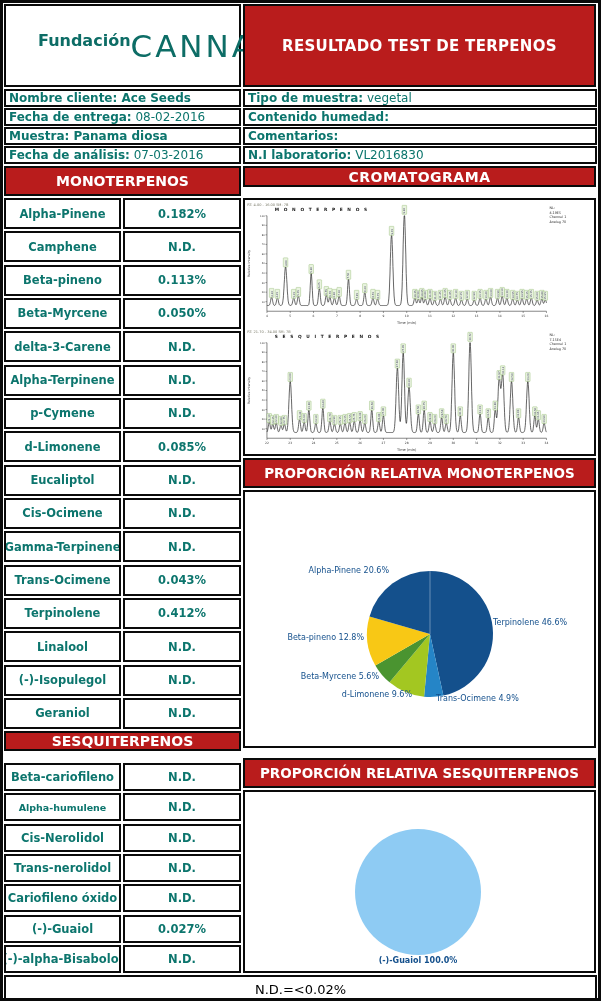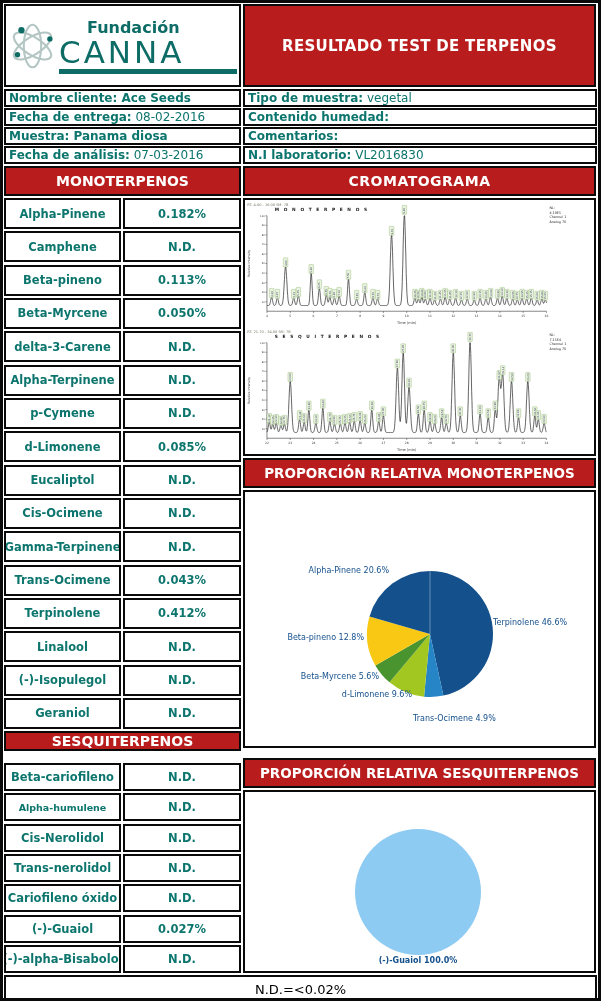--- a/index.html
+++ b/index.html
@@ -7,21 +7,21 @@
     position:relative;width:601px;height:1001px;box-sizing:border-box;
     border:3px solid #0a0a0a;background:#fff;
     font-family:"DejaVu Sans","Liberation Sans",sans-serif;
     overflow:hidden;
   }
   .box{position:absolute;box-sizing:border-box;border:2px solid #0a0a0a;background:#fff;}
   .teal-band{background:#b91c1c;color:#fff;font-weight:bold;display:flex;align-items:center;justify-content:center;}
   
   #logo-cell{left:1px;top:1px;width:237px;height:83px;display:flex;align-items:center;padding:4px 2px;}
   #title-cell{left:240px;top:1px;width:353px;height:83px;font-size:15px;letter-spacing:.3px;}
-  .logo-text{display:flex;flex-direction:column;margin-left:2px;}
+  .logo-text{display:flex;margin-left:2px;}
   .logo-org{color:#0d6d66;font-weight:bold;font-size:16px;margin-left:28px;}
   .logo-name{color:#0d6d66;font-weight:normal;font-size:31px;letter-spacing:3px;line-height:30px;}
   .logo-underline{height:5px;background:#0d6d66;width:178px;margin-top:2px;}
   
   #info-rows{position:absolute;left:1px;top:86px;width:593px;}
   .i-row{display:flex;gap:2px;margin-bottom:1px;}
   .i-cell{box-sizing:border-box;border:2px solid #0a0a0a;height:18px;line-height:13px;
     padding:1px 3px;font-size:12px;color:#0c756d;background:#fff;white-space:nowrap;overflow:hidden;}
   .i-left{width:237px;}
   .i-right{width:354px;}
@@ -35,36 +35,36 @@
   .t-row{display:flex;gap:2px;}
   #mono-rows .t-row{height:31px;}
   #sesq-rows .t-row{height:28px;}
   .t-cell{box-sizing:border-box;border:2px solid #0a0a0a;background:#fff;color:#0c756d;
     font-weight:bold;font-size:11.5px;display:flex;align-items:center;justify-content:center;
     text-align:center;overflow:hidden;white-space:nowrap;}
   .t-name{width:117px;}
   .t-val{width:118px;}
   .t-cell.small{font-size:9.5px;}
   
-  #crom-header{left:240px;top:163px;width:353px;height:30px;font-size:14px;letter-spacing:.5px;}
+  #crom-header{left:240px;top:163px;width:353px;height:21px;font-size:14px;letter-spacing:.5px;}
   #crom-panel{left:240px;top:195px;width:353px;height:258px;display:flex;flex-direction:column;justify-content:space-evenly;align-items:center;}
   #prop1-header{left:240px;top:455px;width:353px;height:30px;font-size:13.5px;}
   #pie1-panel{left:240px;top:487px;width:353px;height:258px;}
   #prop2-header{left:240px;top:755px;width:353px;height:30px;font-size:13.5px;}
   #pie2-panel{left:240px;top:787px;width:353px;height:183px;}
   .pie-svg{position:absolute;}
   #pie1-svg{left:115px;top:72px;}
   #pie2-svg{left:105px;top:32px;}
   .pie-label{position:absolute;font-size:8px;color:#14508c;white-space:nowrap;}
   #pl-alpha{right:205px;top:74px;}
   #pl-terpinolene{left:248px;top:126px;}
   #pl-betapineno{right:230px;top:141px;}
   #pl-betamyrcene{right:215px;top:180px;}
   #pl-dlimonene{right:182px;top:198px;}
-  #pl-transocimene{left:168px;top:202px;margin-top:20px;}
+  #pl-transocimene{left:191px;top:202px;}
   #pl-guaiol{left:105px;top:164px;width:136px;text-align:center;font-weight:bold;}
   
   #footer{left:1px;top:972px;width:593px;height:26px;border-bottom:none;
     display:flex;align-items:center;justify-content:center;
     color:#000000;font-size:13px;}
 </style>
 </head>
 <body>
 
 <div class="page">

